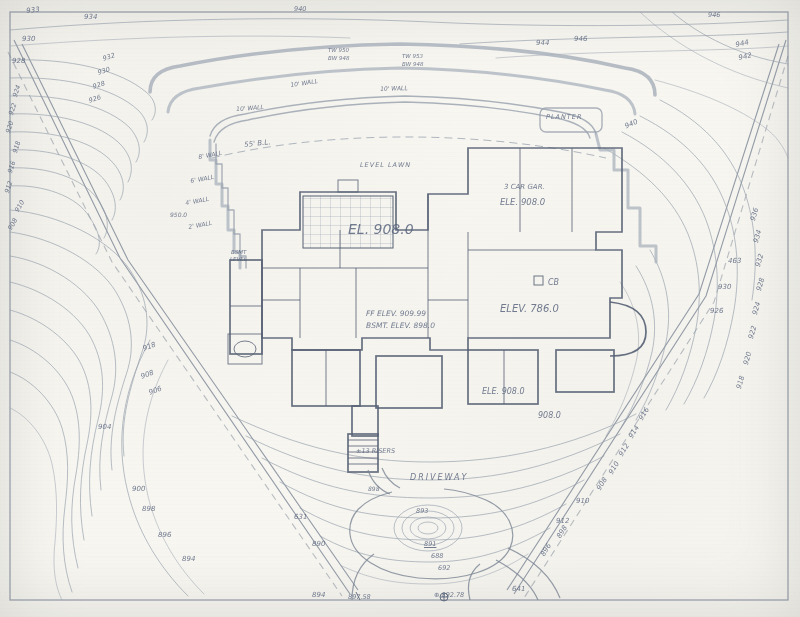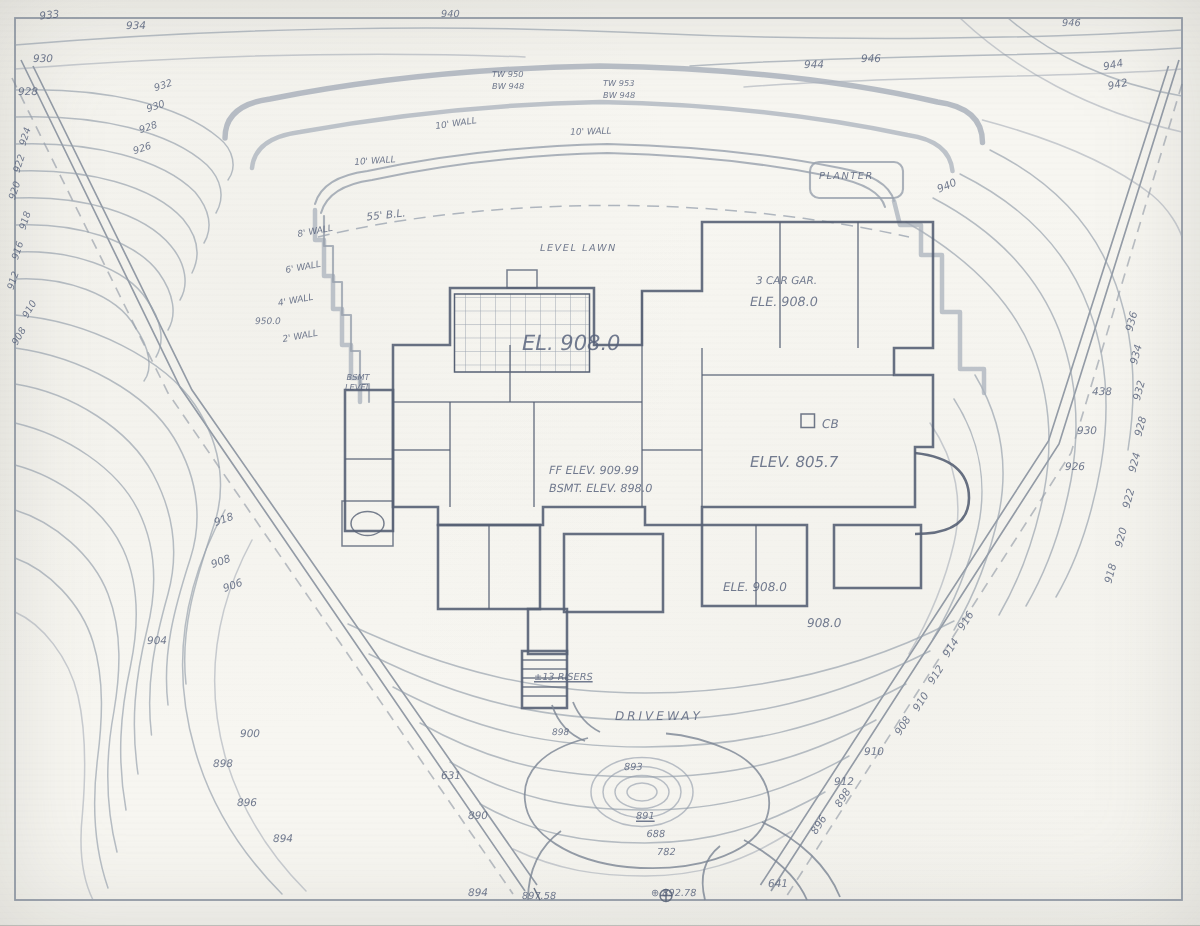--- a/index.html
+++ b/index.html
@@ -235,36 +235,36 @@
       <span class="lbl" style="left: 185px; top: 200px; font-size: 6px; transform: rotate(-10deg);">4' WALL</span>
       <span class="lbl" style="left: 188px; top: 224px; font-size: 6px; transform: rotate(-10deg);">2' WALL</span>
       <span class="lbl" style="left: 170px; top: 212px; font-size: 6px;">950.0</span>
       <span class="lbl" style="left: 231px; top: 250px; font-size: 5.5px;">BSMT</span>
       <span class="lbl" style="left: 230px; top: 257px; font-size: 5.5px;">LEVEL</span>
       <span class="lbl" style="left: 360px; top: 162px; font-size: 6.5px; letter-spacing: 1px;">LEVEL LAWN</span>
       <span class="lbl" style="left: 348px; top: 222px; font-size: 14px;">EL. 908.0</span>
       <span class="lbl" style="left: 504px; top: 184px; font-size: 7px;">3 CAR GAR.</span>
       <span class="lbl" style="left: 500px; top: 198px; font-size: 8.5px;">ELE. 908.0</span>
       <span class="lbl" style="left: 548px; top: 279px; font-size: 8px;">CB</span>
-      <span class="lbl" style="left: 500px; top: 304px; font-size: 10px;">ELEV. 805.7</span>
+      <span class="lbl" style="left: 500px; top: 304px; font-size: 10px;">ELEV. 786.0</span>
       <span class="lbl" style="left: 366px; top: 310px; font-size: 7.5px;">FF ELEV. 909.99</span>
       <span class="lbl" style="left: 366px; top: 322px; font-size: 7.5px;">BSMT. ELEV. 898.0</span>
       <span class="lbl" style="left: 482px; top: 388px; font-size: 8px;">ELE. 908.0</span>
       <span class="lbl" style="left: 538px; top: 412px; font-size: 8px;">908.0</span>
-      <span class="lbl" style="left: 356px; top: 448px; font-size: 6.5px; text-decoration: underline;">±13 RISERS</span>
+      <span class="lbl" style="left: 356px; top: 448px; font-size: 6.5px;">±13 RISERS</span>
       <span class="lbl" style="left: 410px; top: 474px; font-size: 8px; letter-spacing: 2px;">DRIVEWAY</span>
       <span class="lbl" style="left: 368px; top: 486px; font-size: 6px;">898</span>
       <span class="lbl" style="left: 536px; top: 40px; font-size: 7px;">944</span>
       <span class="lbl" style="left: 574px; top: 36px; font-size: 7px;">946</span>
       <span class="lbl" style="left: 735px; top: 42px; font-size: 7px; transform: rotate(-12deg);">944</span>
       <span class="lbl" style="left: 738px; top: 55px; font-size: 7px; transform: rotate(-12deg);">942</span>
       <span class="lbl" style="left: 624px; top: 124px; font-size: 7px; transform: rotate(-24deg);">940</span>
       <span class="lbl" style="left: 750px; top: 220px; font-size: 7px; transform: rotate(-75deg);">936</span>
       <span class="lbl" style="left: 753px; top: 242px; font-size: 7px; transform: rotate(-75deg);">934</span>
-      <span class="lbl" style="left: 728px; top: 258px; font-size: 7px;">438</span>
+      <span class="lbl" style="left: 728px; top: 258px; font-size: 7px;">463</span>
       <span class="lbl" style="left: 755px; top: 266px; font-size: 7px; transform: rotate(-75deg);">932</span>
       <span class="lbl" style="left: 718px; top: 284px; font-size: 7px;">930</span>
       <span class="lbl" style="left: 756px; top: 290px; font-size: 7px; transform: rotate(-75deg);">928</span>
       <span class="lbl" style="left: 710px; top: 308px; font-size: 7px;">926</span>
       <span class="lbl" style="left: 752px; top: 314px; font-size: 7px; transform: rotate(-75deg);">924</span>
       <span class="lbl" style="left: 748px; top: 338px; font-size: 7px; transform: rotate(-75deg);">922</span>
       <span class="lbl" style="left: 743px; top: 364px; font-size: 7px; transform: rotate(-75deg);">920</span>
       <span class="lbl" style="left: 736px; top: 388px; font-size: 7px; transform: rotate(-75deg);">918</span>
       <span class="lbl" style="left: 638px; top: 418px; font-size: 7px; transform: rotate(-58deg);">916</span>
       <span class="lbl" style="left: 628px; top: 436px; font-size: 7px; transform: rotate(-58deg);">914</span>
@@ -273,27 +273,27 @@
       <span class="lbl" style="left: 596px; top: 488px; font-size: 7px; transform: rotate(-58deg);">908</span>
       <span class="lbl" style="left: 556px; top: 518px; font-size: 7px;">912</span>
       <span class="lbl" style="left: 576px; top: 498px; font-size: 7px;">910</span>
       <span class="lbl" style="left: 556px; top: 536px; font-size: 7px; transform: rotate(-58deg);">898</span>
       <span class="lbl" style="left: 540px; top: 554px; font-size: 7px; transform: rotate(-58deg);">896</span>
       <span class="lbl" style="left: 512px; top: 586px; font-size: 7px;">641</span>
       <span class="lbl" style="left: 142px; top: 346px; font-size: 7px; transform: rotate(-20deg);">918</span>
       <span class="lbl" style="left: 140px; top: 374px; font-size: 7px; transform: rotate(-20deg);">908</span>
       <span class="lbl" style="left: 148px; top: 390px; font-size: 7px; transform: rotate(-20deg);">906</span>
       <span class="lbl" style="left: 98px; top: 424px; font-size: 7px;">904</span>
-      <span class="lbl" style="left: 132px; top: 486px; font-size: 7px; margin-left: 28px;">900</span>
+      <span class="lbl" style="left: 132px; top: 486px; font-size: 7px;">900</span>
       <span class="lbl" style="left: 142px; top: 506px; font-size: 7px;">898</span>
       <span class="lbl" style="left: 158px; top: 532px; font-size: 7px;">896</span>
       <span class="lbl" style="left: 182px; top: 556px; font-size: 7px;">894</span>
       <span class="lbl" style="left: 294px; top: 514px; font-size: 7px;">631</span>
       <span class="lbl" style="left: 312px; top: 541px; font-size: 7px;">890</span>
       <span class="lbl" style="left: 416px; top: 508px; font-size: 6.5px;">893</span>
       <span class="lbl" style="left: 424px; top: 541px; font-size: 6.5px; text-decoration: underline;">891</span>
       <span class="lbl" style="left: 431px; top: 553px; font-size: 6.5px;">688</span>
-      <span class="lbl" style="left: 438px; top: 565px; font-size: 6.5px;">782</span>
+      <span class="lbl" style="left: 438px; top: 565px; font-size: 6.5px;">692</span>
       <span class="lbl" style="left: 312px; top: 592px; font-size: 7px;">894</span>
       <span class="lbl" style="left: 348px; top: 594px; font-size: 6.5px;">897.58</span>
       <span class="lbl" style="left: 434px; top: 592px; font-size: 6.5px;">⊕ 892.78</span>
     </div>
 </div>
 
 </body></html>

